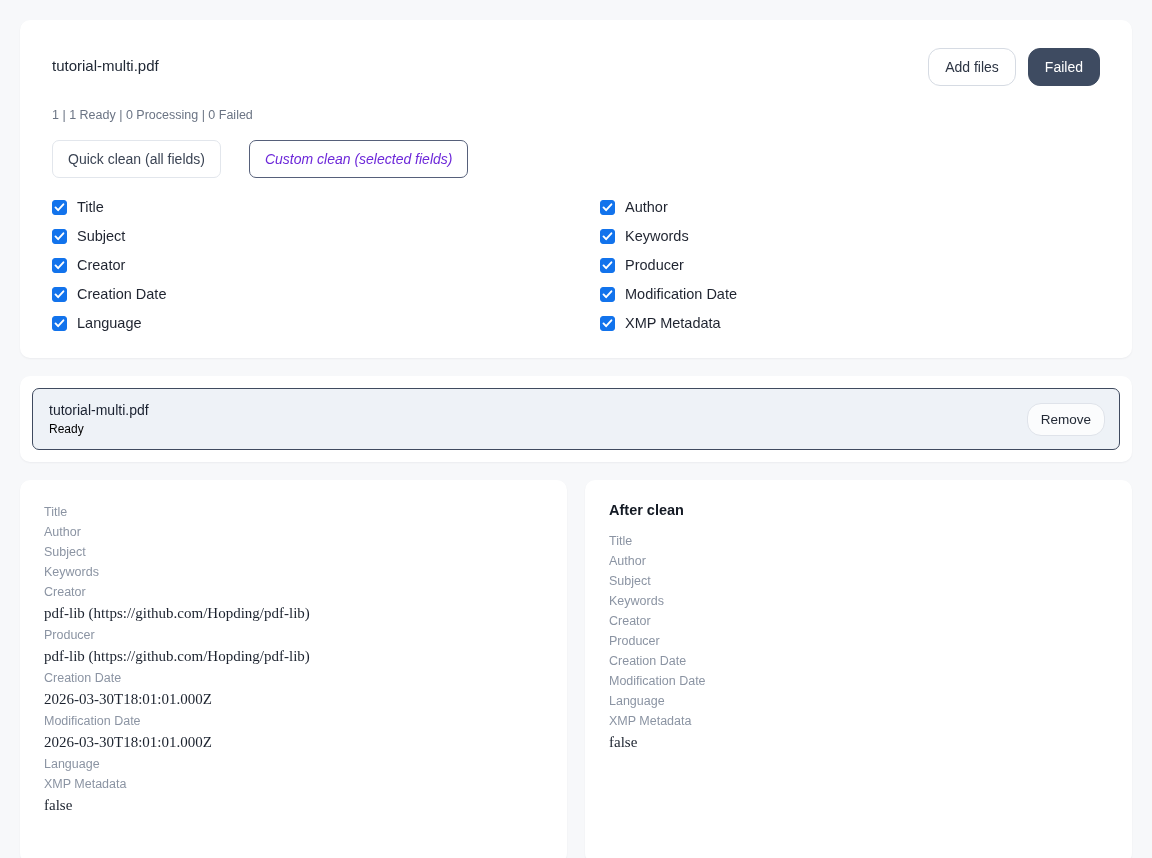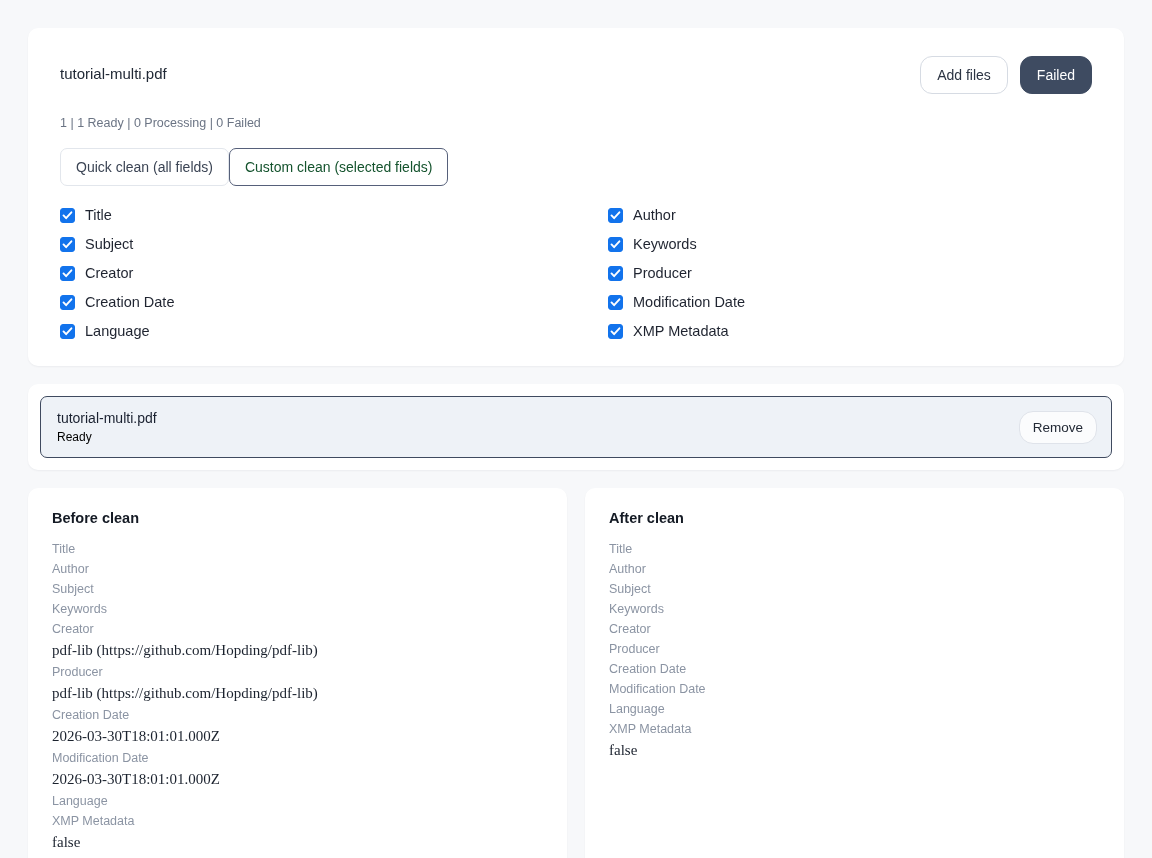--- a/index.html
+++ b/index.html
@@ -3,21 +3,21 @@
 <meta charset="utf-8">
 <style>
   * { box-sizing: border-box; margin: 0; padding: 0; }
   html, body {
     width: 1152px; height: 858px;
     background: #f7f8fa;
     font-family: "Liberation Sans", sans-serif;
     color: #1f2430;
     -webkit-font-smoothing: antialiased;
   }
-  .page { position: relative; width: 1152px; height: 858px; padding: 28px; }
+  .page { position: relative; width: 1152px; height: 858px; padding: 20px; }
 
   .card {
     background: #ffffff;
     border-radius: 10px;
     box-shadow: 0 1px 2px rgba(16,24,40,0.05);
   }
 
   
   .top-card { position: relative; padding: 28px 32px 26px 32px; }
   .top-head { display: flex; align-items: flex-start; justify-content: space-between; }
@@ -40,32 +40,32 @@
   }
   .btn-dark {
     background: #3e4b61;
     border: 1px solid #3e4b61;
     color: #ffffff;
   }
 
   .status-line { font-size: 12.5px; color: #6b7484; margin-top: 22px; }
   .progress-line { font-size: 12.5px; color: #4e5767; margin-top: 14px; }
 
-  .tabs { display: flex; gap: 0; margin-top: 18px; }
+  .tabs { display: flex; gap: 28px; margin-top: 18px; }
   .tab {
     font-size: 14px;
     border-radius: 7px;
     padding: 9px 15px;
     background: #ffffff;
     cursor: pointer;
     line-height: 18px;
     color: #3b4454;
   }
   .tab-inactive { border: 1px solid #e2e6ec; color: #3b4454; }
-  .tab-active { border: 1.5px solid #56607a; color: #14532d; }
+  .tab-active { border: 1.5px solid #56607a; color: #6d28d9; font-style: italic; }
 
   .fields-grid {
     margin-top: 20px;
     display: grid;
     grid-template-columns: 548px 1fr;
     row-gap: 11px;
   }
   .field-row { display: flex; align-items: center; gap: 10px; }
   .cb {
     width: 15px; height: 15px;
@@ -229,21 +229,20 @@
         <div class="file-name">tutorial-multi.pdf</div>
         <div class="file-state">Ready</div>
       </div>
       <button class="btn-remove">Remove</button>
     </div>
   </div>
 
   <div class="compare">
 
     <div class="card panel">
-      <div class="panel-title">Before clean</div>
 
       <div class="meta-label">Title</div>
       <div class="meta-label">Author</div>
       <div class="meta-label">Subject</div>
       <div class="meta-label">Keywords</div>
       <div class="meta-label">Creator</div>
       <div class="meta-value">pdf-lib (https://github.com/Hopding/pdf-lib)</div>
       <div class="meta-label">Producer</div>
       <div class="meta-value">pdf-lib (https://github.com/Hopding/pdf-lib)</div>
       <div class="meta-label">Creation Date</div>

